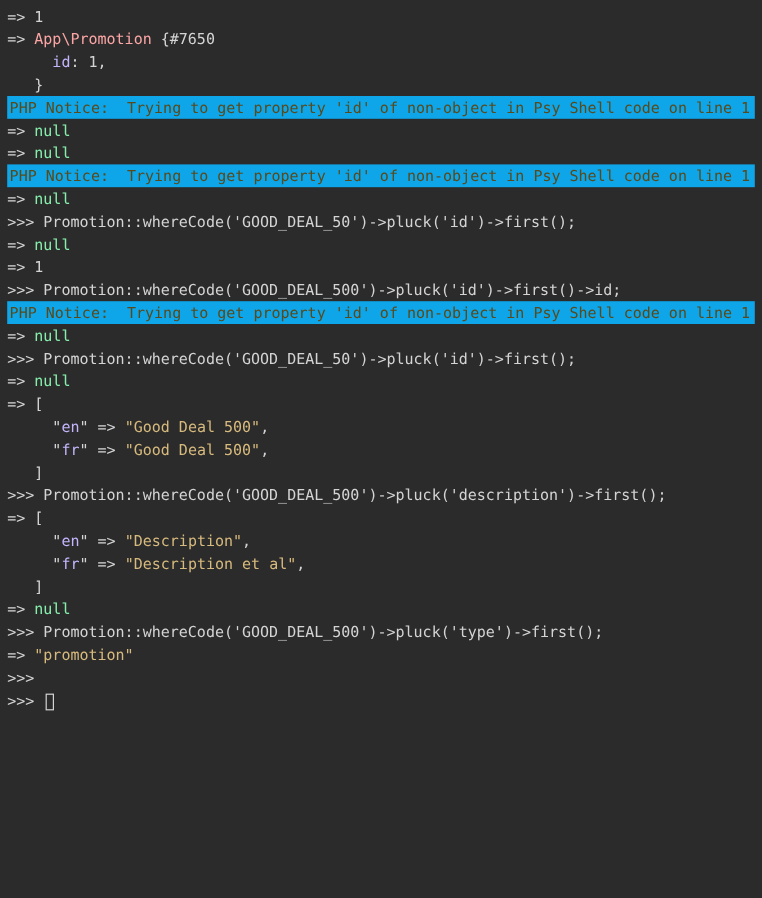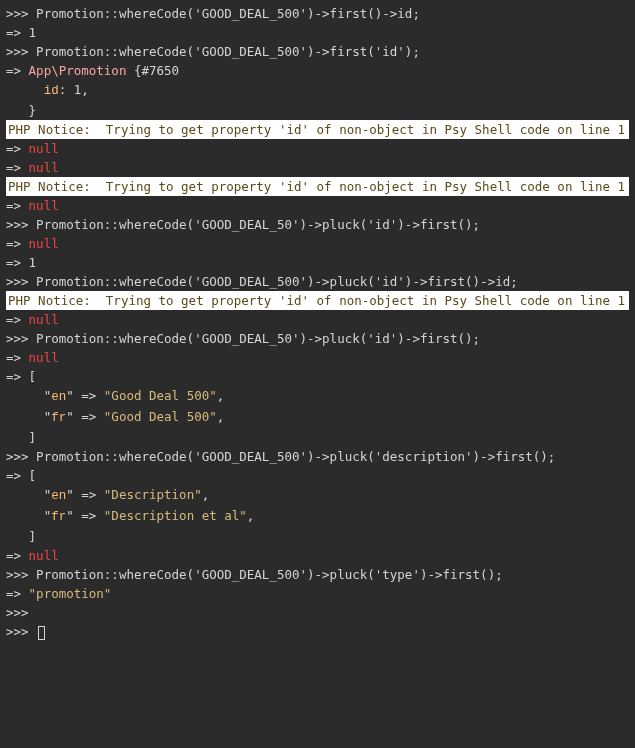--- a/index.html
+++ b/index.html
@@ -7,47 +7,45 @@
     background: #2b2b2b;
     color: #d4d4d4;
     font-family: 'Consolas', 'Monaco', monospace;
     font-size: 12.5px;
     line-height: 19px;
     padding: 4px 6px;
     width: 635px;
   }
   .line { white-space: pre; }
   .arrow { color: #d4d4d4; }
-  .kw-null { color: #ef4444; }
+  .kw-null { color: #86efac; }
   .class-ns { color: #fca5a5; }
   .hash { color: #d4d4d4; }
-  .prop { color: #fdba74; font-family: Liberation Mono, monospace; }
+  .prop { color: #c4b5fd; }
   .notice {
-    background: #ffffff;
+    background: #0ea5e9;
     color: #5a4a1a;
     display: block;
     padding: 0 2px;
   }
   .str { color: #d7ba7d; }
   .cursor {
     display: inline-block;
     width: 7px;
     height: 14px;
     border: 1px solid #d4d4d4;
     vertical-align: middle;
     margin-left: 2px;
   }
 </style>
 </head>
 <body>
 
 <div id="terminal">
-    <div class="line">&gt;&gt;&gt; Promotion::whereCode('GOOD_DEAL_500')-&gt;first()-&gt;id;</div>
     <div class="line">=&gt; 1</div>
-    <div class="line">&gt;&gt;&gt; Promotion::whereCode('GOOD_DEAL_500')-&gt;first('id');</div>
     <div class="line"><span class="arrow">=&gt; </span><span class="class-ns">App\Promotion</span><span class="hash"> {#7650</span></div>
     <div class="line">     <span class="prop">id</span><span>: 1,</span></div>
     <div class="line">   }</div>
     <div class="line"><span class="notice">PHP Notice:  Trying to get property 'id' of non-object in Psy Shell code on line 1</span></div>
     <div class="line"><span class="arrow">=&gt; </span><span class="kw-null">null</span></div>
     <div class="line"><span class="arrow">=&gt; </span><span class="kw-null">null</span></div>
     <div class="line"><span class="notice">PHP Notice:  Trying to get property 'id' of non-object in Psy Shell code on line 1</span></div>
     <div class="line"><span class="arrow">=&gt; </span><span class="kw-null">null</span></div>
     <div class="line">&gt;&gt;&gt; Promotion::whereCode('GOOD_DEAL_50')-&gt;pluck('id')-&gt;first();</div>
     <div class="line"><span class="arrow">=&gt; </span><span class="kw-null">null</span></div>

